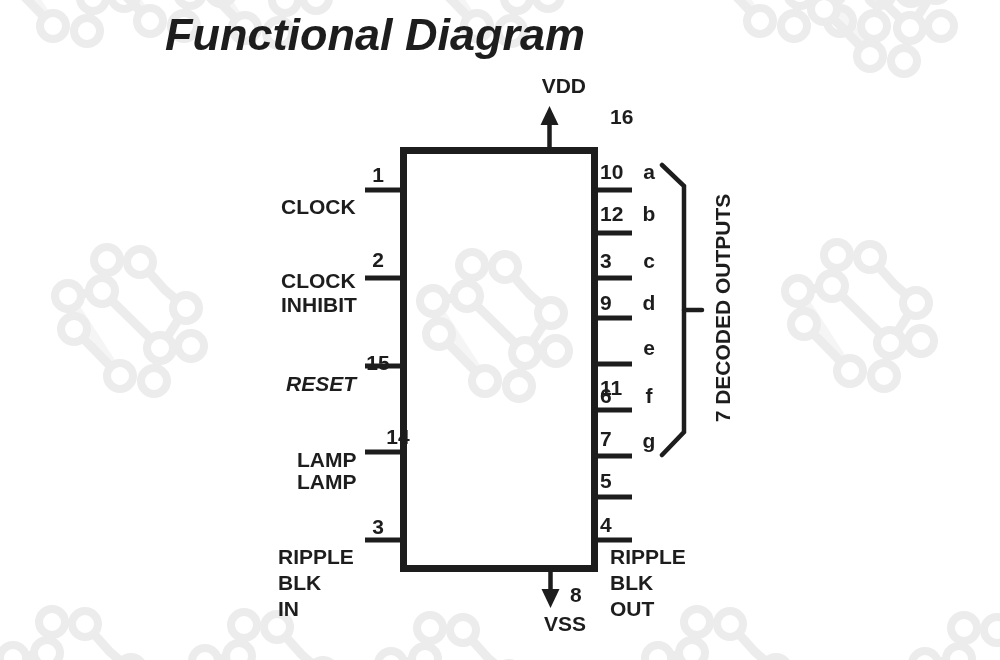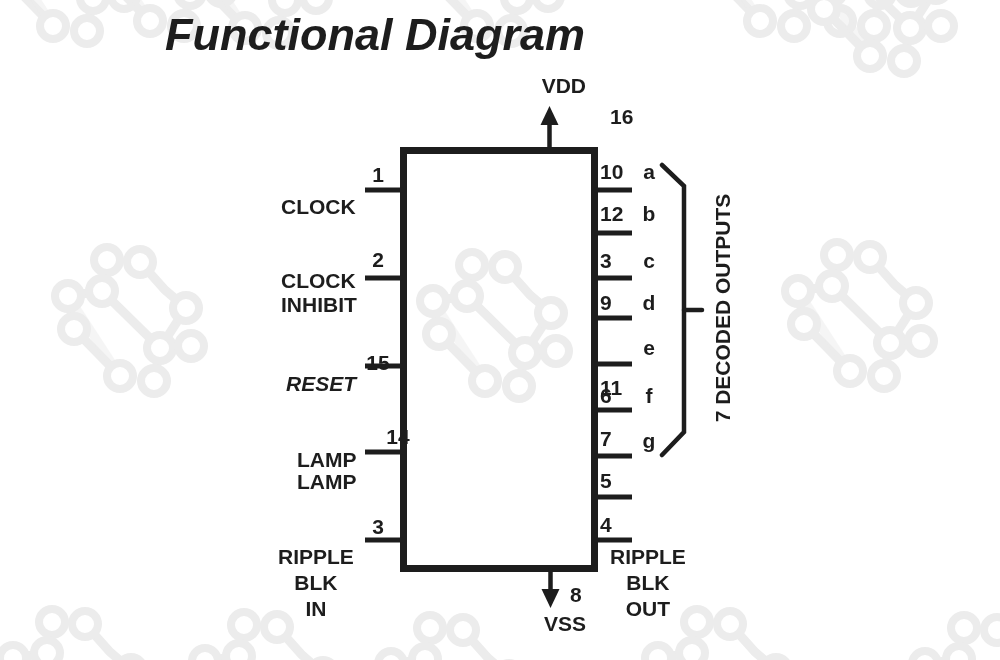--- a/index.html
+++ b/index.html
@@ -15,21 +15,21 @@
     letter-spacing:0px;white-space:nowrap;
   }
   .txt{position:absolute;font-weight:bold;font-size:21px;line-height:22px;white-space:nowrap;}
   .ctr{text-align:right;}
   .pin-num{width:44px;text-align:center;}
   .rnum{width:36px;text-align:left;}
   .seg{width:26px;text-align:center;}
   .ml div{white-space:nowrap;}
   .lh24 div{line-height:24px;}
   .lh22 div{line-height:22px;}
-  .lh26 div{line-height:26px;text-align:center;}
+  .lh26 div{line-height:26px;}
   .rot{
     width:240px;height:22px;text-align:center;
     transform:rotate(-90deg);transform-origin:50% 50%;
   }
 </style>
 </head>
 <body>
 
 <div class="stage">
 

